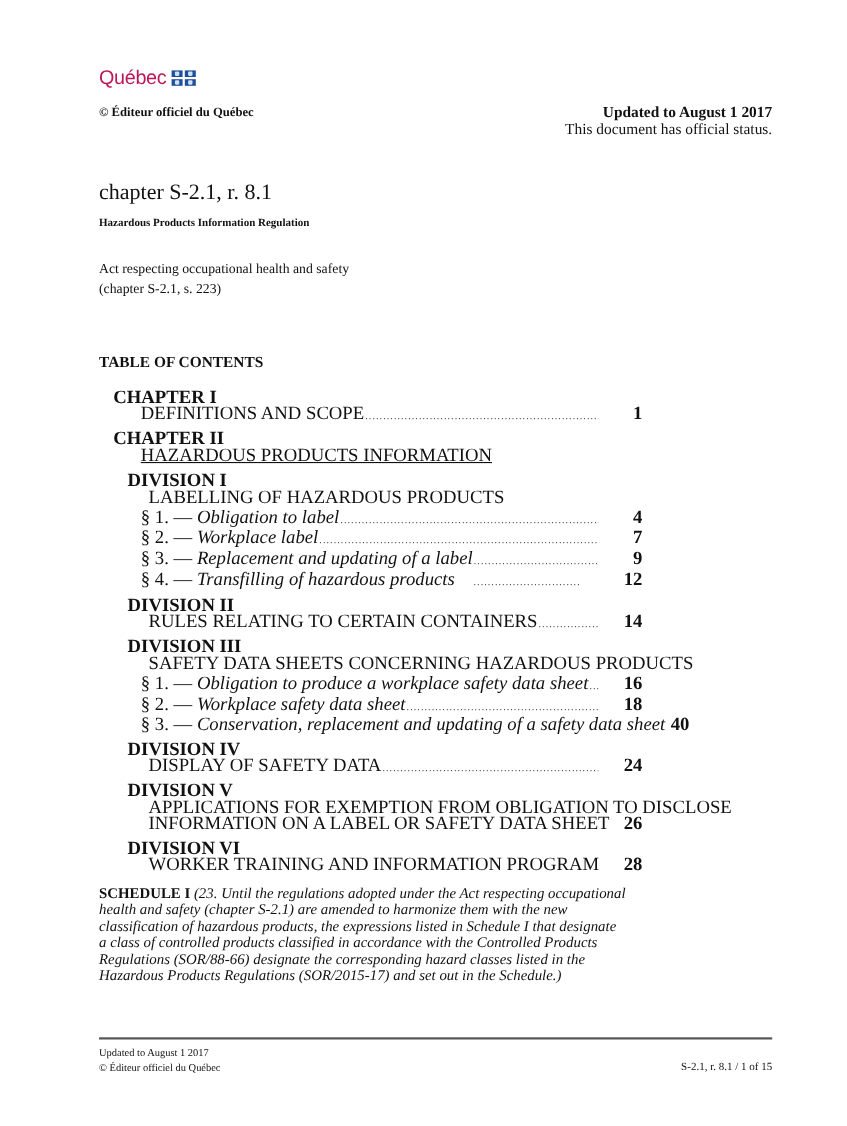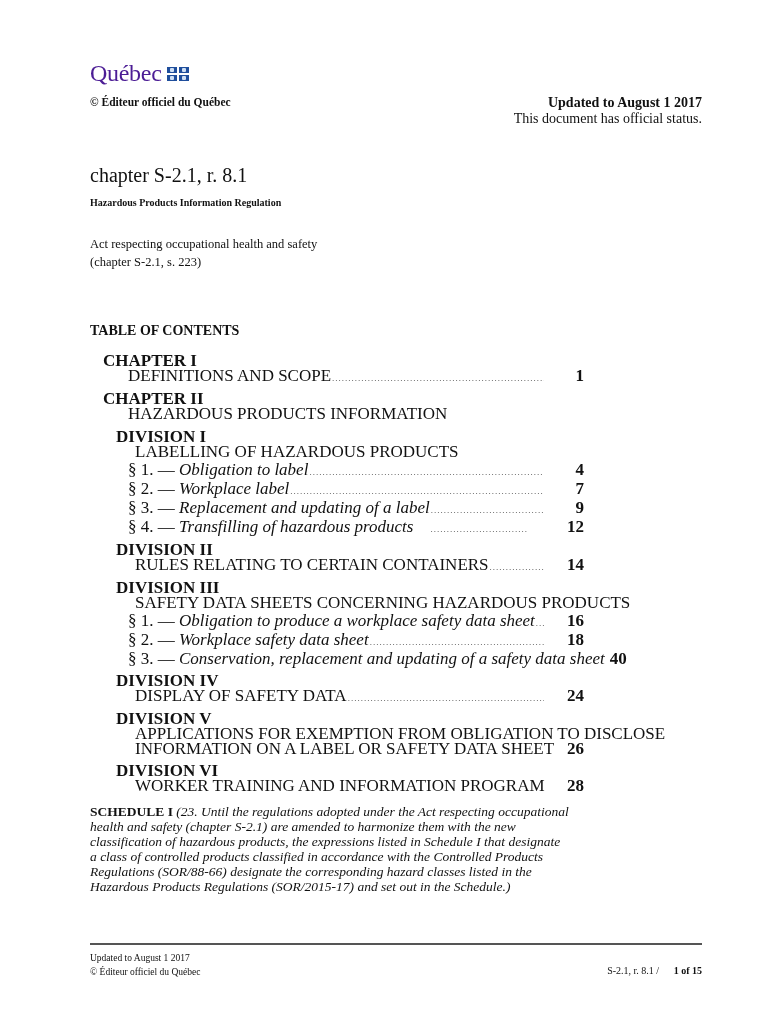--- a/index.html
+++ b/index.html
@@ -1,20 +1,20 @@
 <!DOCTYPE html>
 <html><head>
   <meta charset="utf-8">
   <style>
     html, body { margin: 0; padding: 0; background: #ffffff; }
     body { width: 770px; height: 1024px; position: relative; overflow: hidden;
            font-family: "Liberation Serif", "DejaVu Serif", serif; color: #111; }
     .abs { position: absolute; }
     .logo { left: 90px; top: 60px; display: flex; align-items: center; }
-    .logo-word { font-family: Liberation Serif, serif; font-size: 24px; color: #4c1d95; letter-spacing: -0.3px; }
+    .logo-word { font-family: Liberation Sans, sans-serif; font-size: 18px; color: #be185d; letter-spacing: -0.3px; }
     .flag { display: grid; grid-template-columns: 10px 10px; grid-gap: 2px; margin-left: 5px; margin-top: 1px; }
     .flag span { width: 10px; height: 6px; background: #1f4e9c; position: relative; }
     .flag span::after { content: ""; position: absolute; left: 3px; top: 1px; width: 4px; height: 4px; background: #cfe0f5; border-radius: 1px; }
     .editor { left: 90px; top: 96px; font-size: 11.5px; font-weight: bold; }
     .upd { right: 68px; top: 95px; text-align: right; font-size: 14px; line-height: 16px; }
     .upd .b { font-weight: bold; }
     .chapter { left: 90px; top: 164px; font-size: 20px; }
     .title { left: 90px; top: 197px; font-size: 10px; font-weight: bold; }
     .act { left: 90px; top: 235px; font-size: 12.5px; line-height: 18px; }
     .toc-head { left: 90px; top: 323px; font-size: 14px; font-weight: bold; }
@@ -26,21 +26,21 @@
     .entry .it { font-style: italic; }
     .dots { flex: 1; overflow: hidden; white-space: nowrap; font-size: 9px; letter-spacing: 1px; color: #333; margin-left: 1px; }
     .dots::before { content: "........................................................................................................................................................................................................"; }
     .pg { width: 36px; text-align: right; font-weight: bold; padding-left: 4px; }
     .schedule { left: 90px; top: 804px; width: 480px; font-size: 13.5px; line-height: 15px; }
     .schedule .b { font-weight: bold; font-style: normal; }
     .schedule .it { font-style: italic; }
     .rule { left: 90px; top: 943px; width: 612px; height: 0; border-top: 2px solid #555; }
     .foot-l { left: 90px; top: 951px; font-size: 9.5px; line-height: 14px; }
     .foot-r { right: 68px; top: 965px; font-size: 10px; }
-    .foot-r .b { font-weight: bold; margin-left: 12px; }
+    .foot-r .b { font-weight: normal; }
   </style>
 </head>
 <body>
 
 <div class="abs logo">
   <span class="logo-word">Québec</span>
   <span class="flag">
       <span></span>
       <span></span>
       <span></span>
@@ -65,21 +65,21 @@
 <div class="abs toc">
 
   <div class="row hd" style="left:103px;top:353px;">CHAPTER I</div>
   <div class="row entry" style="left:128px;top:368px;width:456px;">
     <span class="txt">DEFINITIONS AND SCOPE</span>
       <span class="dots"></span>
       <span class="pg">1</span>
   </div>
 
   <div class="row hd" style="left:103px;top:391px;">CHAPTER II</div>
-  <div class="row" style="left:128px;top:406px;">HAZARDOUS PRODUCTS INFORMATION</div>
+  <div class="row" style="left:128px;top:406px;text-decoration:underline;">HAZARDOUS PRODUCTS INFORMATION</div>
 
   <div class="row hd" style="left:116px;top:429px;">DIVISION I</div>
   <div class="row" style="left:135px;top:444px;">LABELLING OF HAZARDOUS PRODUCTS</div>
   <div class="row entry" style="left:128px;top:462px;width:456px;">
     <span class="txt"><span>§ 1. — </span><span class="it">Obligation to label</span></span>
       <span class="dots"></span>
       <span class="pg">4</span>
   </div>
   <div class="row entry" style="left:128px;top:481px;width:456px;">
     <span class="txt"><span>§ 2. — </span><span class="it">Workplace label</span></span>

